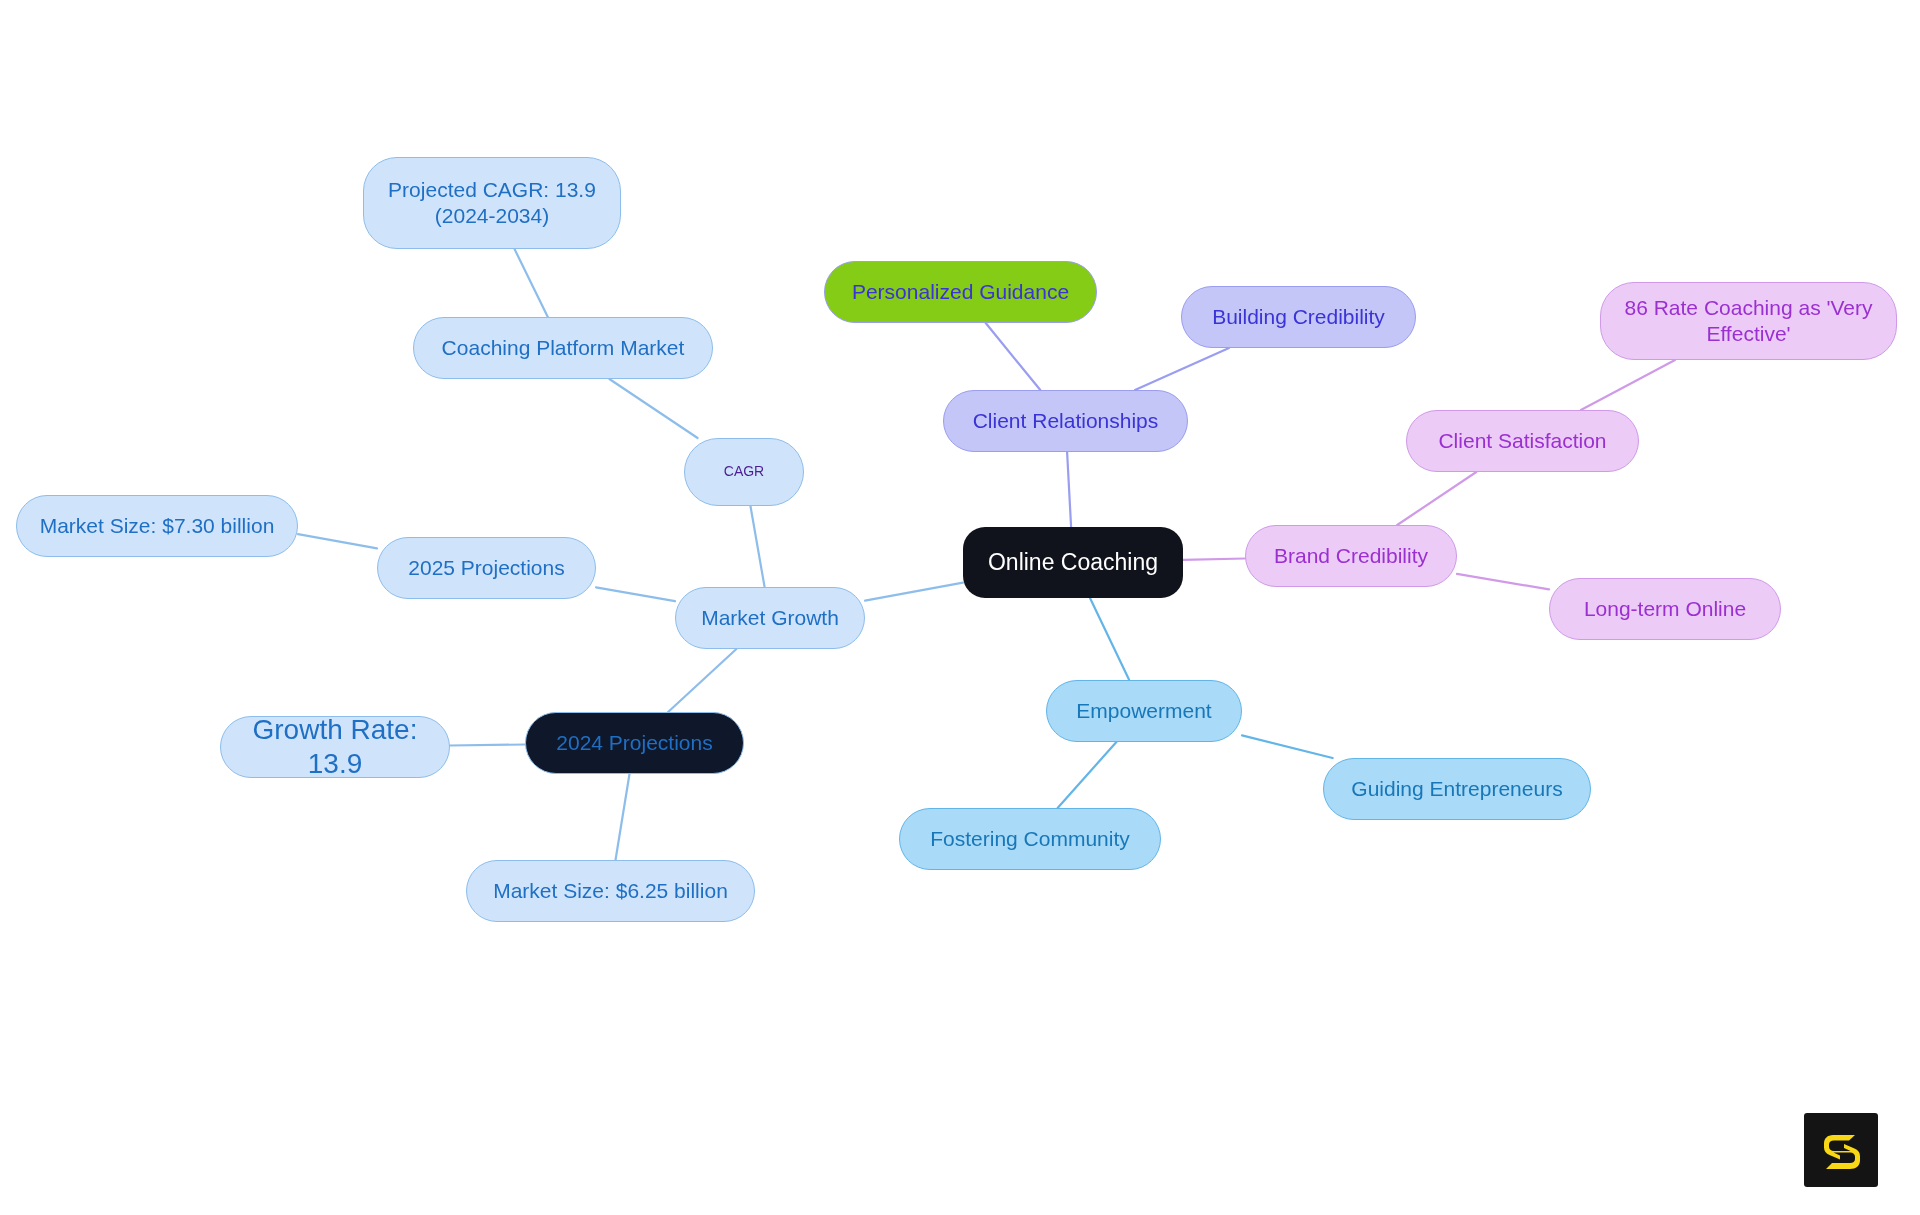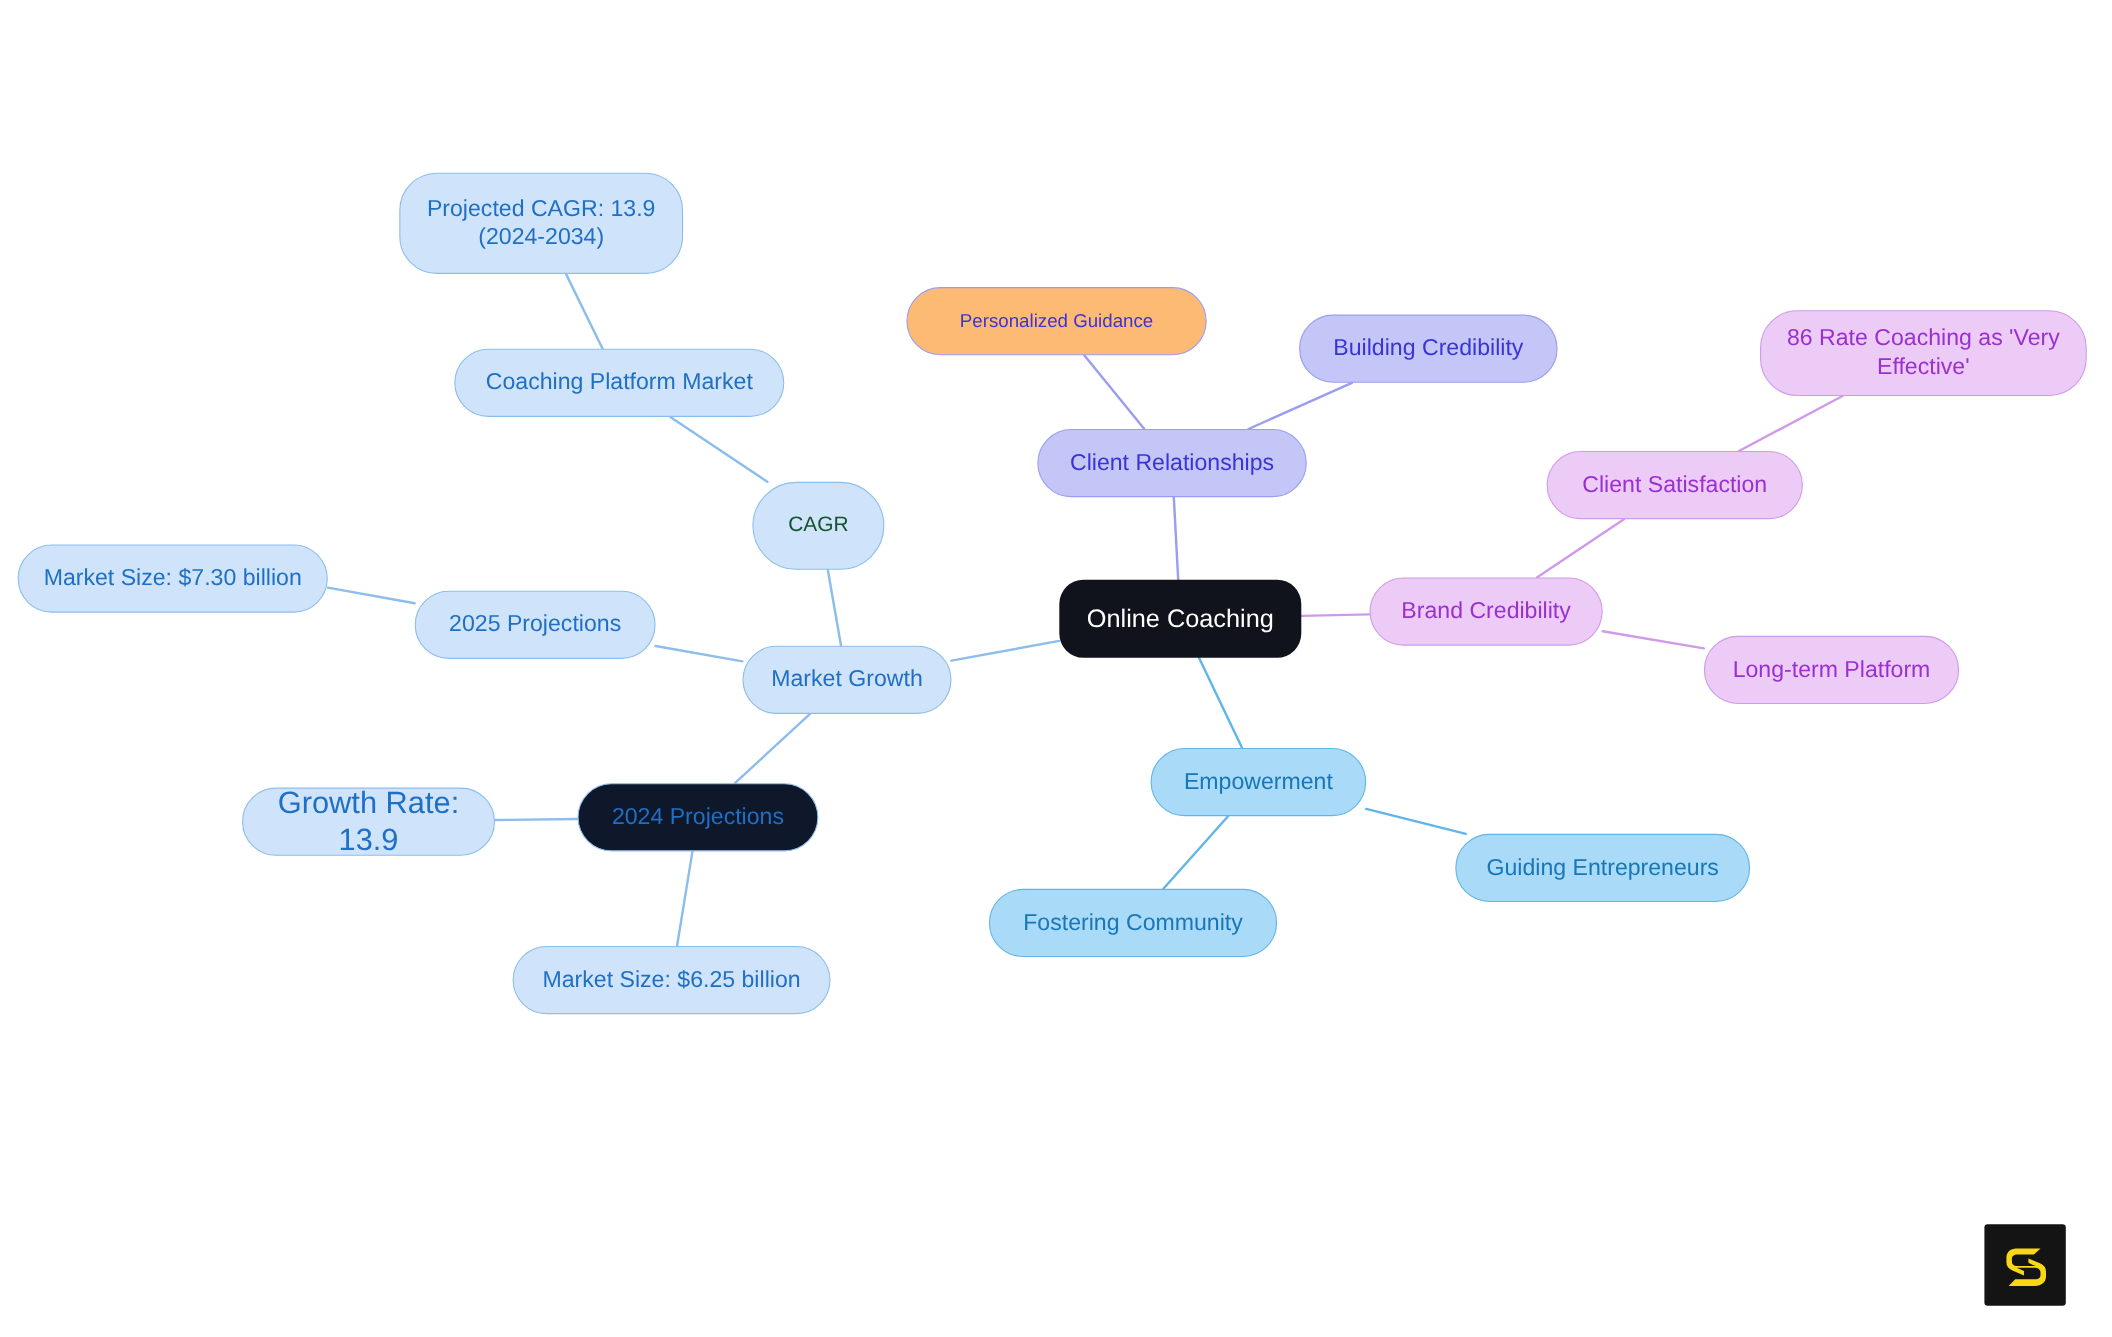--- a/index.html
+++ b/index.html
@@ -87,35 +87,35 @@
       <line x1="1457.0" y1="573.9" x2="1549.0" y2="589.4" stroke="#d09ae8" stroke-width="2.2" stroke-linecap="round"></line>
       <line x1="1090.0" y1="598.0" x2="1129.2" y2="680.0" stroke="#63b5e8" stroke-width="2.2" stroke-linecap="round"></line>
       <line x1="1116.4" y1="742.0" x2="1057.6" y2="808.0" stroke="#63b5e8" stroke-width="2.2" stroke-linecap="round"></line>
       <line x1="1242.0" y1="735.4" x2="1332.6" y2="758.0" stroke="#63b5e8" stroke-width="2.2" stroke-linecap="round"></line>
     </svg>
   <div id="nodes">
       <div class="node root" style="left: 963px; top: 527px; width: 220px; height: 71px; font-size: 23px; background: rgb(17, 19, 28); color: rgb(255, 255, 255); border: none;"><span>Online Coaching</span></div>
       <div class="node" style="left: 675px; top: 587px; width: 190px; height: 62px; font-size: 21px; background: rgb(207, 228, 251); color: rgb(31, 111, 196); border-color: rgb(141, 189, 235);"><span>Market Growth</span></div>
       <div class="node" style="left: 377px; top: 537px; width: 219px; height: 62px; font-size: 21px; background: rgb(207, 228, 251); color: rgb(31, 111, 196); border-color: rgb(141, 189, 235);"><span>2025 Projections</span></div>
       <div class="node" style="left: 16px; top: 495px; width: 282px; height: 62px; font-size: 21px; background: rgb(207, 228, 251); color: rgb(31, 111, 196); border-color: rgb(141, 189, 235);"><span>Market Size: $7.30 billion</span></div>
-      <div class="node" style="left: 684px; top: 438px; width: 120px; height: 80px; font-size: 19px; background: rgb(207, 228, 251); color: #14532d; border-color: rgb(141, 189, 235);"><span>CAGR</span></div>
+      <div class="node" style="left: 684px; top: 438px; width: 120px; height: 68px; font-size: 14px; background: rgb(207, 228, 251); color: #4c1d95; border-color: rgb(141, 189, 235);"><span>CAGR</span></div>
       <div class="node" style="left: 413px; top: 317px; width: 300px; height: 62px; font-size: 21px; background: rgb(207, 228, 251); color: rgb(31, 111, 196); border-color: rgb(141, 189, 235);"><span>Coaching Platform Market</span></div>
       <div class="node multiline" style="left: 363px; top: 157px; width: 258px; height: 92px; font-size: 21px; background: rgb(207, 228, 251); color: rgb(31, 111, 196); border-color: rgb(141, 189, 235);"><span>Projected CAGR: 13.9
 (2024-2034)</span></div>
       <div class="node" style="left: 525px; top: 712px; width: 219px; height: 62px; font-size: 21px; background: #0f172a; color: rgb(31, 111, 196); border-color: rgb(141, 189, 235);"><span>2024 Projections</span></div>
       <div class="node" style="left: 220px; top: 716px; width: 230px; height: 62px; font-size: 28px; background: rgb(207, 228, 251); color: rgb(31, 111, 196); border-color: rgb(141, 189, 235);"><span>Growth Rate: 13.9</span></div>
       <div class="node" style="left: 466px; top: 860px; width: 289px; height: 62px; font-size: 21px; background: rgb(207, 228, 251); color: rgb(31, 111, 196); border-color: rgb(141, 189, 235);"><span>Market Size: $6.25 billion</span></div>
       <div class="node" style="left: 943px; top: 390px; width: 245px; height: 62px; font-size: 21px; background: rgb(196, 198, 248); color: rgb(58, 51, 214); border-color: rgb(154, 157, 240);"><span>Client Relationships</span></div>
-      <div class="node" style="left: 824px; top: 261px; width: 273px; height: 62px; font-size: 17px; background: #fdba74; color: rgb(58, 51, 214); border-color: rgb(154, 157, 240);"><span>Personalized Guidance</span></div>
+      <div class="node" style="left: 824px; top: 261px; width: 273px; height: 62px; font-size: 21px; background: #84cc16; color: rgb(58, 51, 214); border-color: rgb(154, 157, 240);"><span>Personalized Guidance</span></div>
       <div class="node" style="left: 1181px; top: 286px; width: 235px; height: 62px; font-size: 21px; background: rgb(196, 198, 248); color: rgb(58, 51, 214); border-color: rgb(154, 157, 240);"><span>Building Credibility</span></div>
       <div class="node" style="left: 1245px; top: 525px; width: 212px; height: 62px; font-size: 21px; background: rgb(236, 203, 247); color: rgb(155, 48, 208); border-color: rgb(208, 154, 232);"><span>Brand Credibility</span></div>
       <div class="node" style="left: 1406px; top: 410px; width: 233px; height: 62px; font-size: 21px; background: rgb(236, 203, 247); color: rgb(155, 48, 208); border-color: rgb(208, 154, 232);"><span>Client Satisfaction</span></div>
       <div class="node multiline" style="left: 1600px; top: 282px; width: 297px; height: 78px; font-size: 21px; background: rgb(236, 203, 247); color: rgb(155, 48, 208); border-color: rgb(208, 154, 232);"><span>86 Rate Coaching as 'Very
 Effective'</span></div>
-      <div class="node" style="left: 1549px; top: 578px; width: 232px; height: 62px; font-size: 21px; background: rgb(236, 203, 247); color: rgb(155, 48, 208); border-color: rgb(208, 154, 232);"><span>Long-term Platform</span></div>
+      <div class="node" style="left: 1549px; top: 578px; width: 232px; height: 62px; font-size: 21px; background: rgb(236, 203, 247); color: rgb(155, 48, 208); border-color: rgb(208, 154, 232);"><span>Long-term Online</span></div>
       <div class="node" style="left: 1046px; top: 680px; width: 196px; height: 62px; font-size: 21px; background: rgb(169, 218, 247); color: rgb(24, 119, 184); border-color: rgb(99, 181, 232);"><span>Empowerment</span></div>
       <div class="node" style="left: 899px; top: 808px; width: 262px; height: 62px; font-size: 21px; background: rgb(169, 218, 247); color: rgb(24, 119, 184); border-color: rgb(99, 181, 232);"><span>Fostering Community</span></div>
       <div class="node" style="left: 1323px; top: 758px; width: 268px; height: 62px; font-size: 21px; background: rgb(169, 218, 247); color: rgb(24, 119, 184); border-color: rgb(99, 181, 232);"><span>Guiding Entrepreneurs</span></div>
     </div>
 
   <div id="logo">
     <svg width="48" height="48" viewBox="0 0 48 48">
       <path d="M38 9 L16 9 C10.5 9 7 12.5 7 17.5 L7 21.5 C7 25 9 27.5 12.5 29 L23 33.5 L23 29.5 L16.5 26.5 L33 26.5 C36 26.5 38 28.2 38 30.8 L38 33 C38 35.6 36 37 33 37 L15 37 L9 43 L33 43 C39 43 43 39.5 43 34.5 L43 30 C43 26.5 41 24 37.5 22.5 L27 18 L27 22 L33.5 25 L17 25 C14 25 12 23.3 12 20.8 L12 18.5 C12 16 14 14.5 17 14.5 L32 14.5 Z" fill="#f7d716"></path>
     </svg>
   </div>

